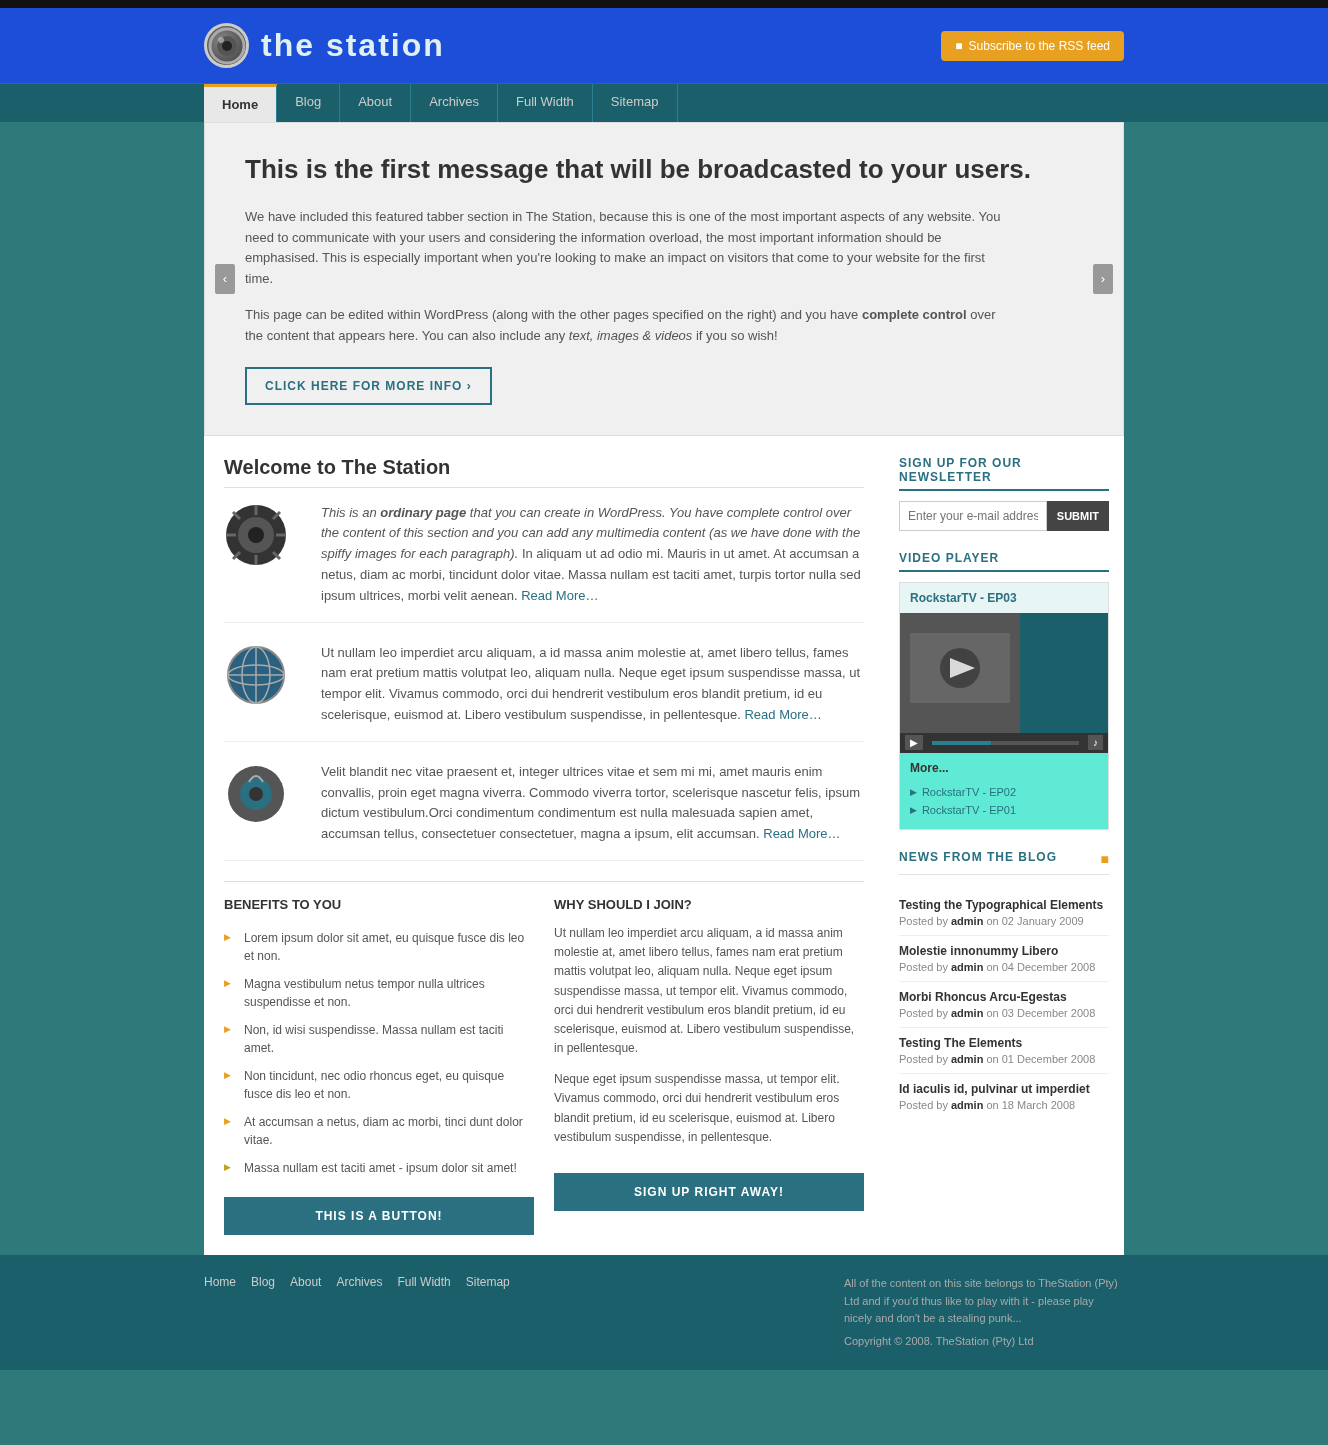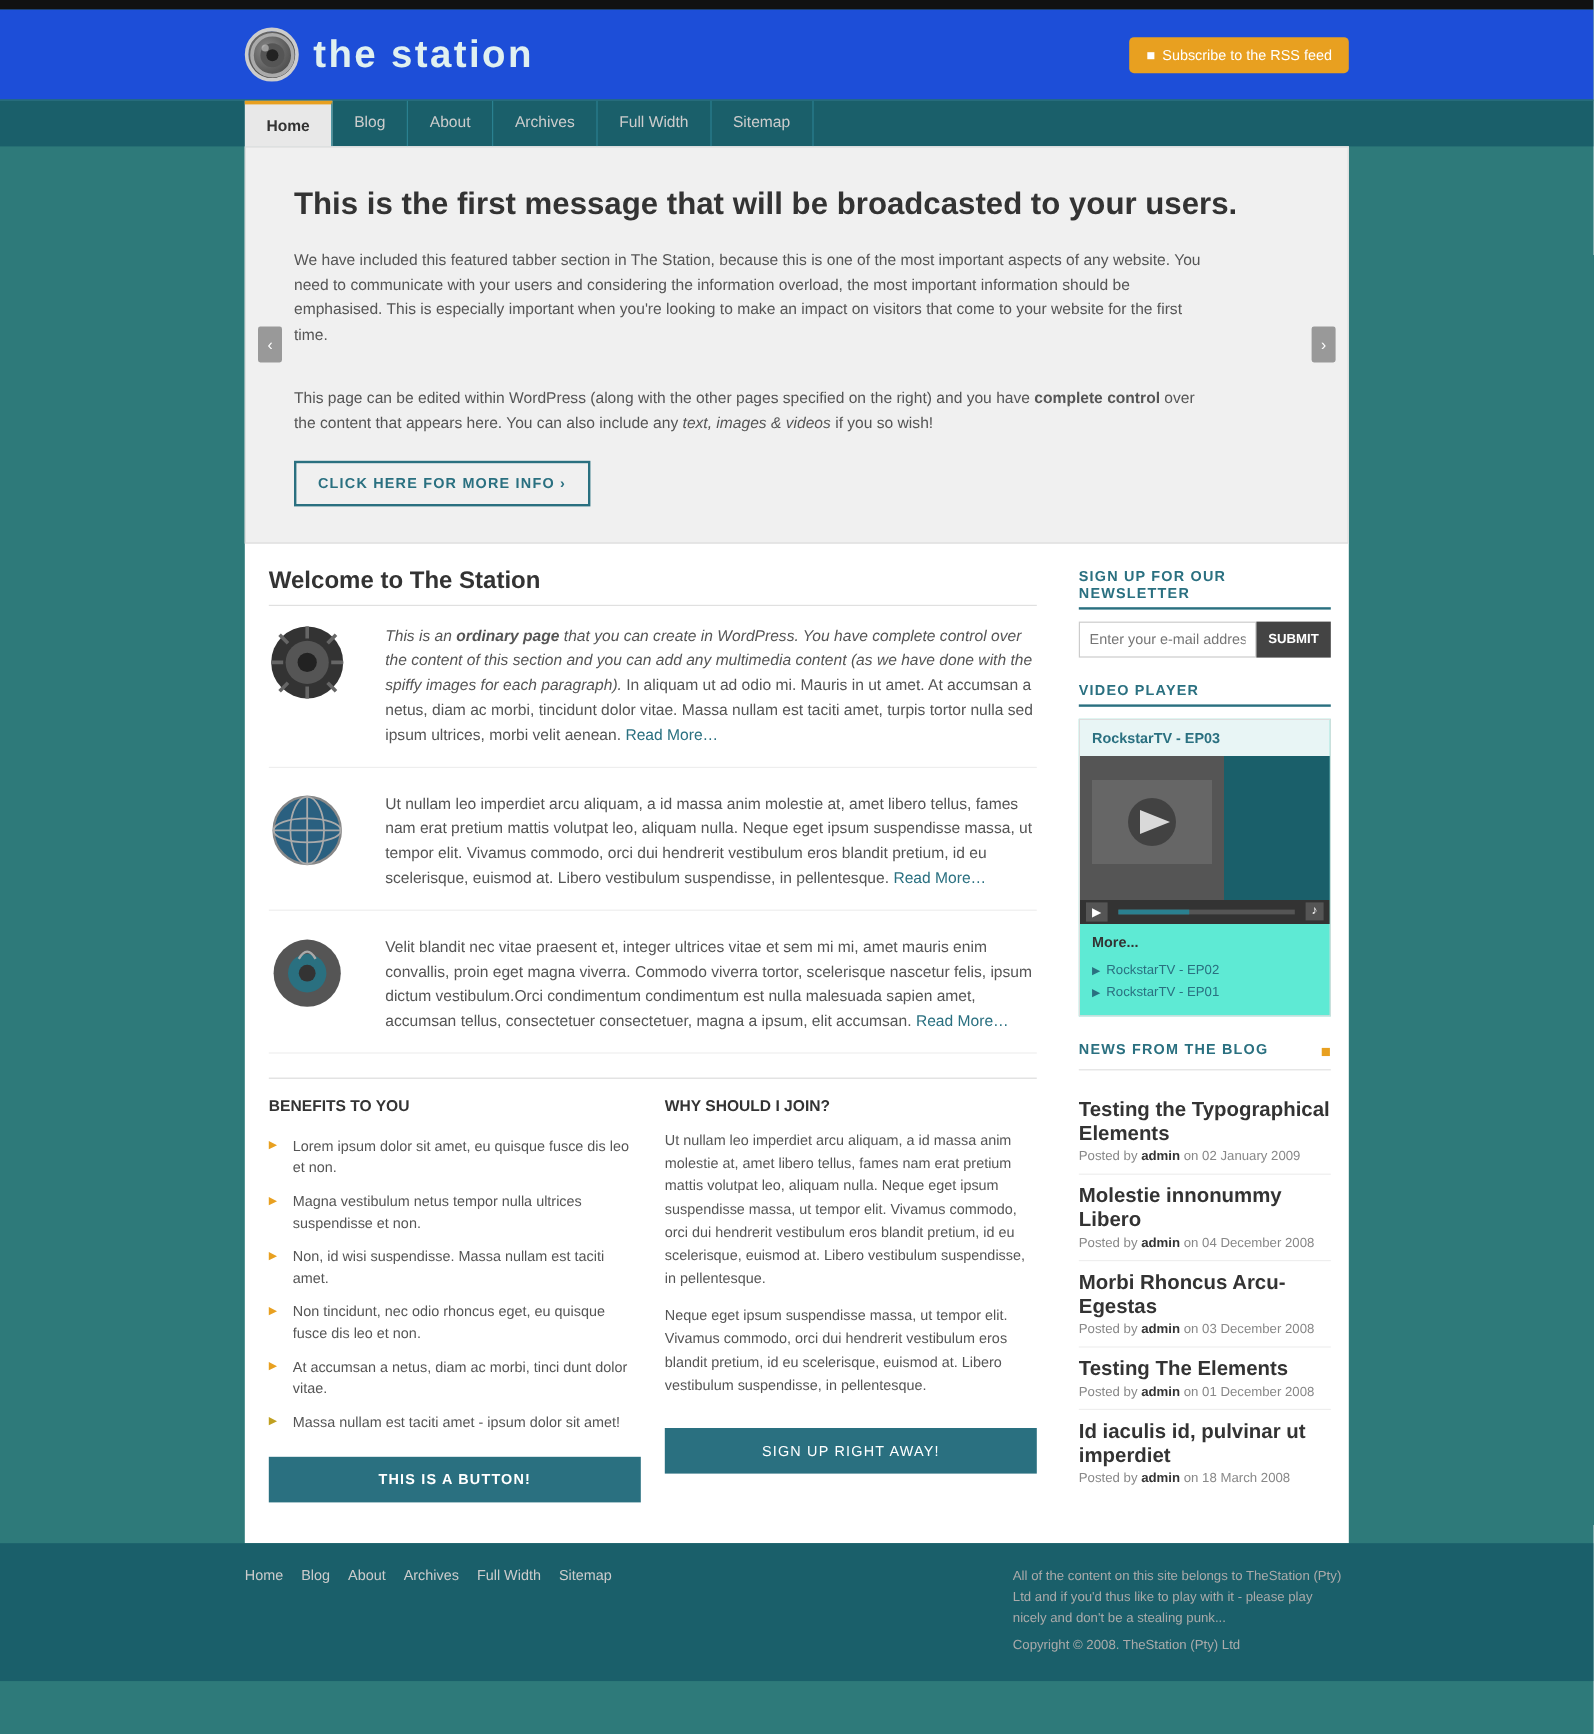--- a/index.html
+++ b/index.html
@@ -18,21 +18,21 @@
     #nav-inner { width: 920px; margin: 0 auto; display: flex; }
     .nav-item { padding: 10px 18px; color: #ccc; font-size: 13px; cursor: pointer; border-right: 1px solid #2a8090; text-decoration: none; }
     .nav-item.active { background: #e8e8e8; color: #333; border-top: 3px solid #e8a020; font-weight: bold; }
 
     
     #main { width: 920px; margin: 0 auto; background: #fff; }
 
     
     #featured { background: #f0f0f0; border: 1px solid #ddd; margin: 0; padding: 30px 40px 30px 40px; position: relative; }
     #featured h1 { font-size: 26px; font-weight: bold; color: #333; line-height: 1.3; margin-bottom: 20px; max-width: 800px; }
-    #featured-text { font-size: 13px; color: #555; line-height: 1.6; margin-bottom: 32px; max-width: 760px; }
+    #featured-text { font-size: 13px; color: #555; line-height: 1.6; margin-bottom: 15px; max-width: 760px; }
     #featured-text2 { font-size: 13px; color: #555; line-height: 1.6; margin-bottom: 20px; max-width: 760px; }
     #nav-prev { position: absolute; left: 10px; top: 50%; transform: translateY(-50%); background: #999; color: #fff; width: 20px; height: 30px; display: flex; align-items: center; justify-content: center; cursor: pointer; border-radius: 2px; }
     #nav-next { position: absolute; right: 10px; top: 50%; transform: translateY(-50%); background: #999; color: #fff; width: 20px; height: 30px; display: flex; align-items: center; justify-content: center; cursor: pointer; border-radius: 2px; }
     #cta-button { display: inline-block; background: transparent; border: 2px solid #2a7080; color: #2a7080; padding: 10px 18px; font-size: 12px; font-weight: bold; letter-spacing: 1px; cursor: pointer; text-transform: uppercase; }
 
     
     #content-area { display: flex; gap: 0; padding: 20px 0; }
     #main-content { flex: 1; padding: 0 20px; }
     #sidebar { width: 240px; padding: 0 15px; }
 
@@ -49,21 +49,21 @@
     #two-col { display: flex; gap: 20px; margin-top: 15px; padding-top: 15px; border-top: 1px solid #ddd; }
     #benefits { flex: 1; }
     #why-join { flex: 1; }
     #benefits h3 { font-size: 13px; font-weight: bold; color: #333; margin-bottom: 12px; text-transform: uppercase; }
     #why-join h3 { font-size: 13px; font-weight: bold; color: #333; margin-bottom: 12px; text-transform: uppercase; }
     .benefit-list { list-style: none; margin-bottom: 15px; }
     .benefit-list li { padding: 5px 0 5px 20px; font-size: 12px; color: #555; line-height: 1.5; position: relative; }
     .benefit-list li::before { content: '▶'; color: #e8a020; position: absolute; left: 0; font-size: 9px; top: 7px; }
     .benefit-list li.arrow::before { content: '▶'; color: #c0a020; }
     #benefits-button { background: #2a7080; color: #fff; padding: 12px 20px; text-align: center; font-size: 12px; font-weight: bold; text-transform: uppercase; cursor: pointer; letter-spacing: 1px; display: block; width: 100%; border: none; }
-    #signup-button { background: #2a7080; color: #fff; padding: 12px 20px; text-align: center; font-size: 12px; font-weight: normal; text-transform: uppercase; cursor: pointer; letter-spacing: 1px; display: block; width: 100%; border: none; margin-top: 26px; }
+    #signup-button { background: #2a7080; color: #fff; padding: 12px 20px; text-align: center; font-size: 12px; font-weight: bold; text-transform: uppercase; cursor: pointer; letter-spacing: 1px; display: block; width: 100%; border: none; margin-top: 26px; }
     .why-join-text { font-size: 12px; color: #555; line-height: 1.6; margin-bottom: 12px; }
 
     
     .sidebar-section { margin-bottom: 20px; }
     .sidebar-title { font-size: 12px; font-weight: bold; color: #2a7080; text-transform: uppercase; letter-spacing: 1px; margin-bottom: 10px; padding-bottom: 5px; border-bottom: 2px solid #2a7080; }
     .newsletter-input { width: 100%; padding: 7px 8px; border: 1px solid #ccc; font-size: 12px; color: #999; }
     .newsletter-row { display: flex; gap: 0; }
     .newsletter-input-wrap { flex: 1; }
     .submit-btn { background: #444; color: #fff; padding: 7px 10px; font-size: 11px; font-weight: bold; border: none; cursor: pointer; white-space: nowrap; }
 
@@ -78,21 +78,21 @@
     .video-more { padding: 8px 10px; font-size: 12px; color: #333; font-weight: bold; }
     .video-list { padding: 0 10px 10px; }
     .video-list-item { font-size: 11px; color: #2a7080; padding: 3px 0; display: flex; align-items: center; gap: 5px; cursor: pointer; }
     .video-list-item::before { content: '▶'; font-size: 9px; color: #2a7080; }
 
     
     .news-header { display: flex; align-items: center; justify-content: space-between; }
     .rss-small { color: #e8a020; font-size: 14px; }
     .news-item { padding: 8px 0; border-bottom: 1px solid #eee; }
     .news-item:last-child { border-bottom: none; }
-    .news-title { font-size: 17px; font-weight: bold; color: #333; margin-bottom: 3px; cursor: pointer; }
+    .news-title { font-size: 12px; font-weight: bold; color: #333; margin-bottom: 3px; cursor: pointer; }
     .news-meta { font-size: 11px; color: #888; }
     .news-meta strong { color: #333; }
 
     
     #footer { background: #1a5f6a; padding: 20px 0; margin-top: 0; }
     #footer-inner { width: 920px; margin: 0 auto; display: flex; justify-content: space-between; align-items: flex-start; }
     #footer-nav { display: flex; gap: 15px; }
     .footer-nav-item { color: #ccc; font-size: 12px; cursor: pointer; text-decoration: none; }
     #footer-copy { max-width: 280px; font-size: 11px; color: #aaa; line-height: 1.6; }
 

